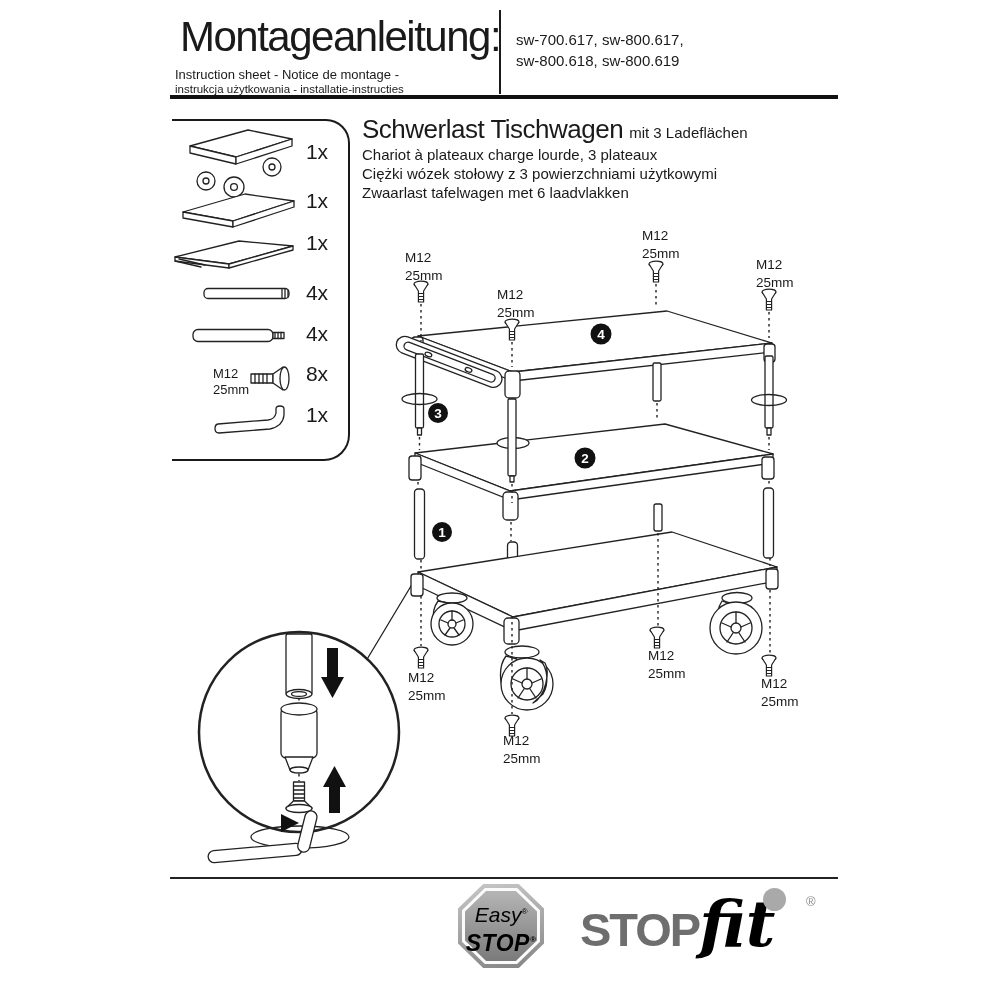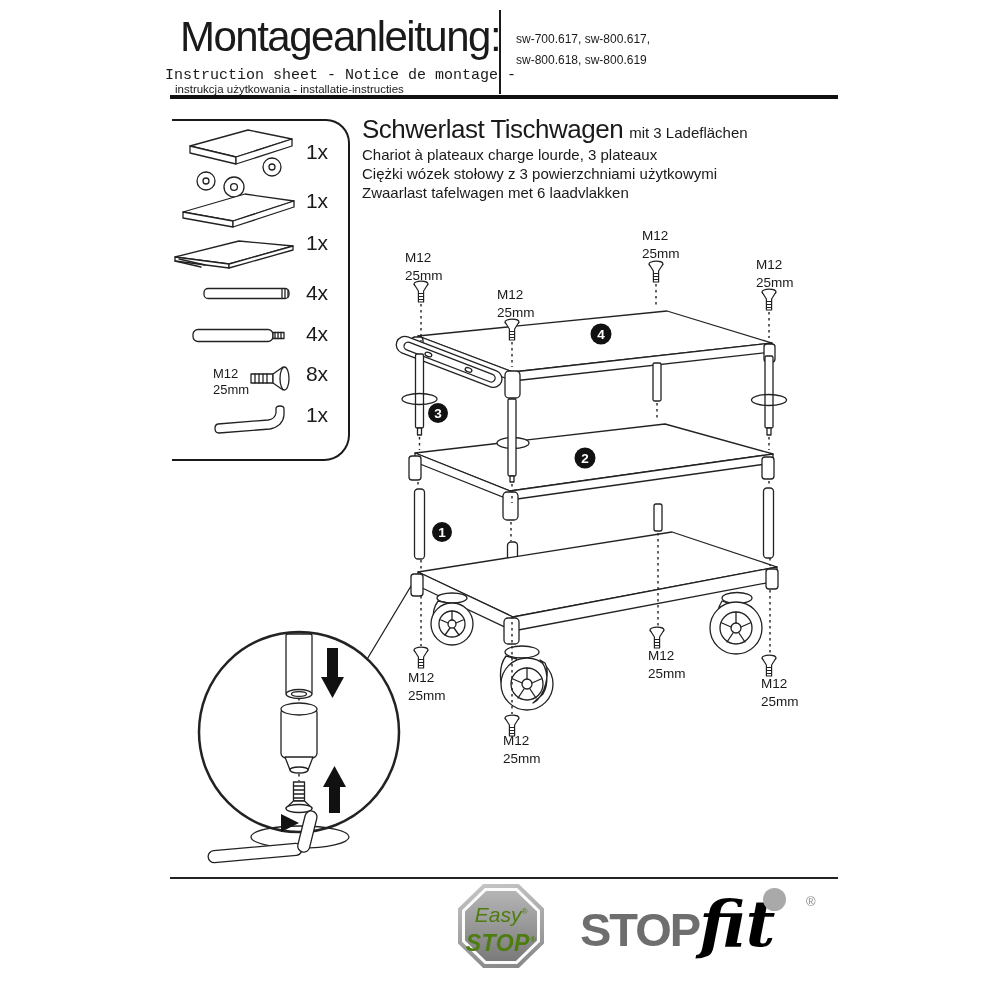--- a/index.html
+++ b/index.html
@@ -5,24 +5,24 @@
   html,body { margin:0; padding:0; background:#e8e8e8; }
   .page {
     position:relative; width:1000px; height:1000px; background:#ffffff;
     font-family:"Liberation Sans", sans-serif; color:#1a1a1a; overflow:hidden;
     margin:0 auto;
   }
   .abs { position:absolute; }
 
   
   .doc-title { left:172px; top:16px; font-size:42px; letter-spacing:-1.5px; line-height:1;margin-left:8px; }
-  .doc-sub1  { left:165px; top:67px; font-size:15px;font-family:Liberation Mono, monospace; }
+  .doc-sub1  { left:175px; top:67px; font-size:13px; }
   .doc-sub2  { left:175px; top:83px; font-size:11.5px; }
   .head-divider { left:499px; top:10px; width:2px; height:84px; background:#1a1a1a; }
-  .codes { left:516px; top:29px; font-size:12px; line-height:21px; }
+  .codes { left:516px; top:29px; font-size:15px; line-height:21px; }
   .head-rule { left:170px; top:95px; width:668px; height:3.5px; background:#111; }
 
   
   .prod { left:362px; top:114px; width:460px; }
   .prod .t1 { font-size:26px; letter-spacing:-0.5px; }
   .prod .t1 .suffix { font-size:15px; letter-spacing:0; margin-left:6px; }
   .prod .tline { font-size:15px; line-height:19px; }
 
   
   .parts-box {
@@ -43,21 +43,21 @@
   .badge-c { fill:#111; }
   .badge-t { fill:#fff; font-size:13.5px; font-weight:bold; text-anchor:middle; }
 
   
   .foot-rule { left:170px; top:877px; width:668px; height:2px; background:#222; }
   .octagon { left:458px; top:884px; width:86px; height:84px; }
   .oct { position:absolute; clip-path:polygon(29.3% 0%,70.7% 0%,100% 29.3%,100% 70.7%,70.7% 100%,29.3% 100%,0% 70.7%,0% 29.3%); }
   .o1 { left:0; top:0; width:86px; height:84px; background:linear-gradient(170deg,#c7c7c7,#858585); }
   .o2 { left:4px; top:4px; width:78px; height:76px; background:#fbfbfb; }
   .o3 { left:7px; top:7px; width:72px; height:70px; background:linear-gradient(180deg,#b5b5b5,#7a7a7a); }
-  .oct-text { position:absolute; left:0; top:0; width:86px; height:84px; text-align:center; color:#4d7c0f; }
+  .oct-text { position:absolute; left:0; top:0; width:86px; height:84px; text-align:center; color:#000000; }
   .oct-text .easy { margin-top:17px; font-size:21px; font-style:italic; line-height:21px; }
   .oct-text .stop { font-size:23px; font-style:italic; font-weight:bold; letter-spacing:0.5px; line-height:29px; }
   .oct-text sup { font-size:8px; }
   .brand { left:580px; top:886px; width:260px; height:80px; }
   .vario { font-size:47px; font-weight:bold; letter-spacing:-2px; color:#6e6e6e; line-height:70px; }
   .fit   { font-family:"DejaVu Serif", serif; font-style:italic; font-weight:bold; font-size:64px; color:#000000; }
   .fit-dot { position:absolute; left:183px; top:2px; width:23px; height:23px; border-radius:50%; background:#a9a9a9; }
   .brand-reg { position:absolute; left:226px; top:8px; font-size:13px; color:#8a8a8a; }
 </style>
 </head>

